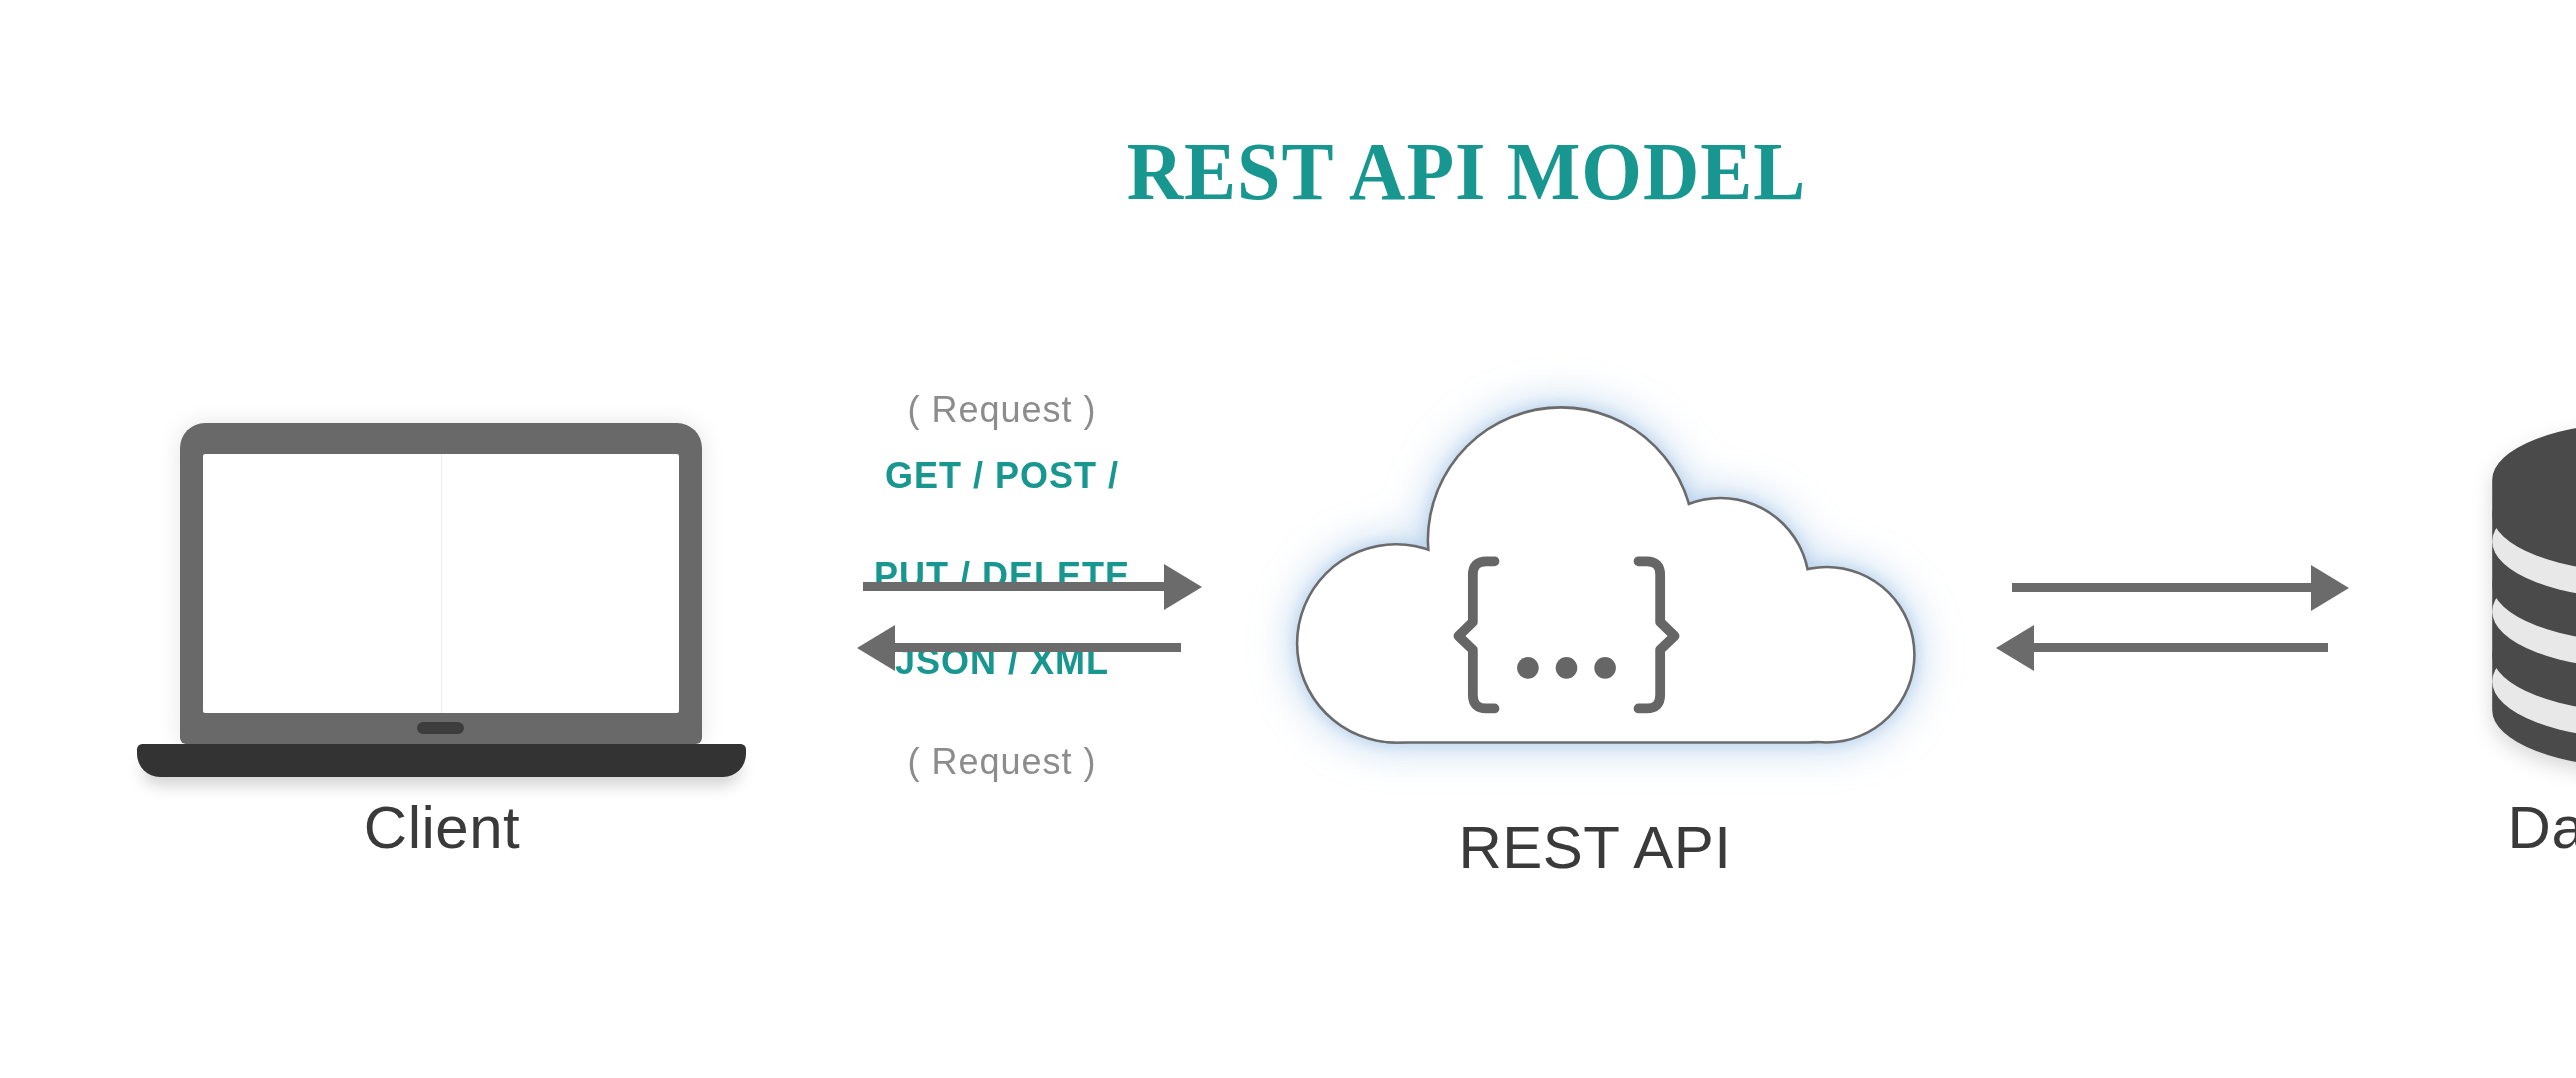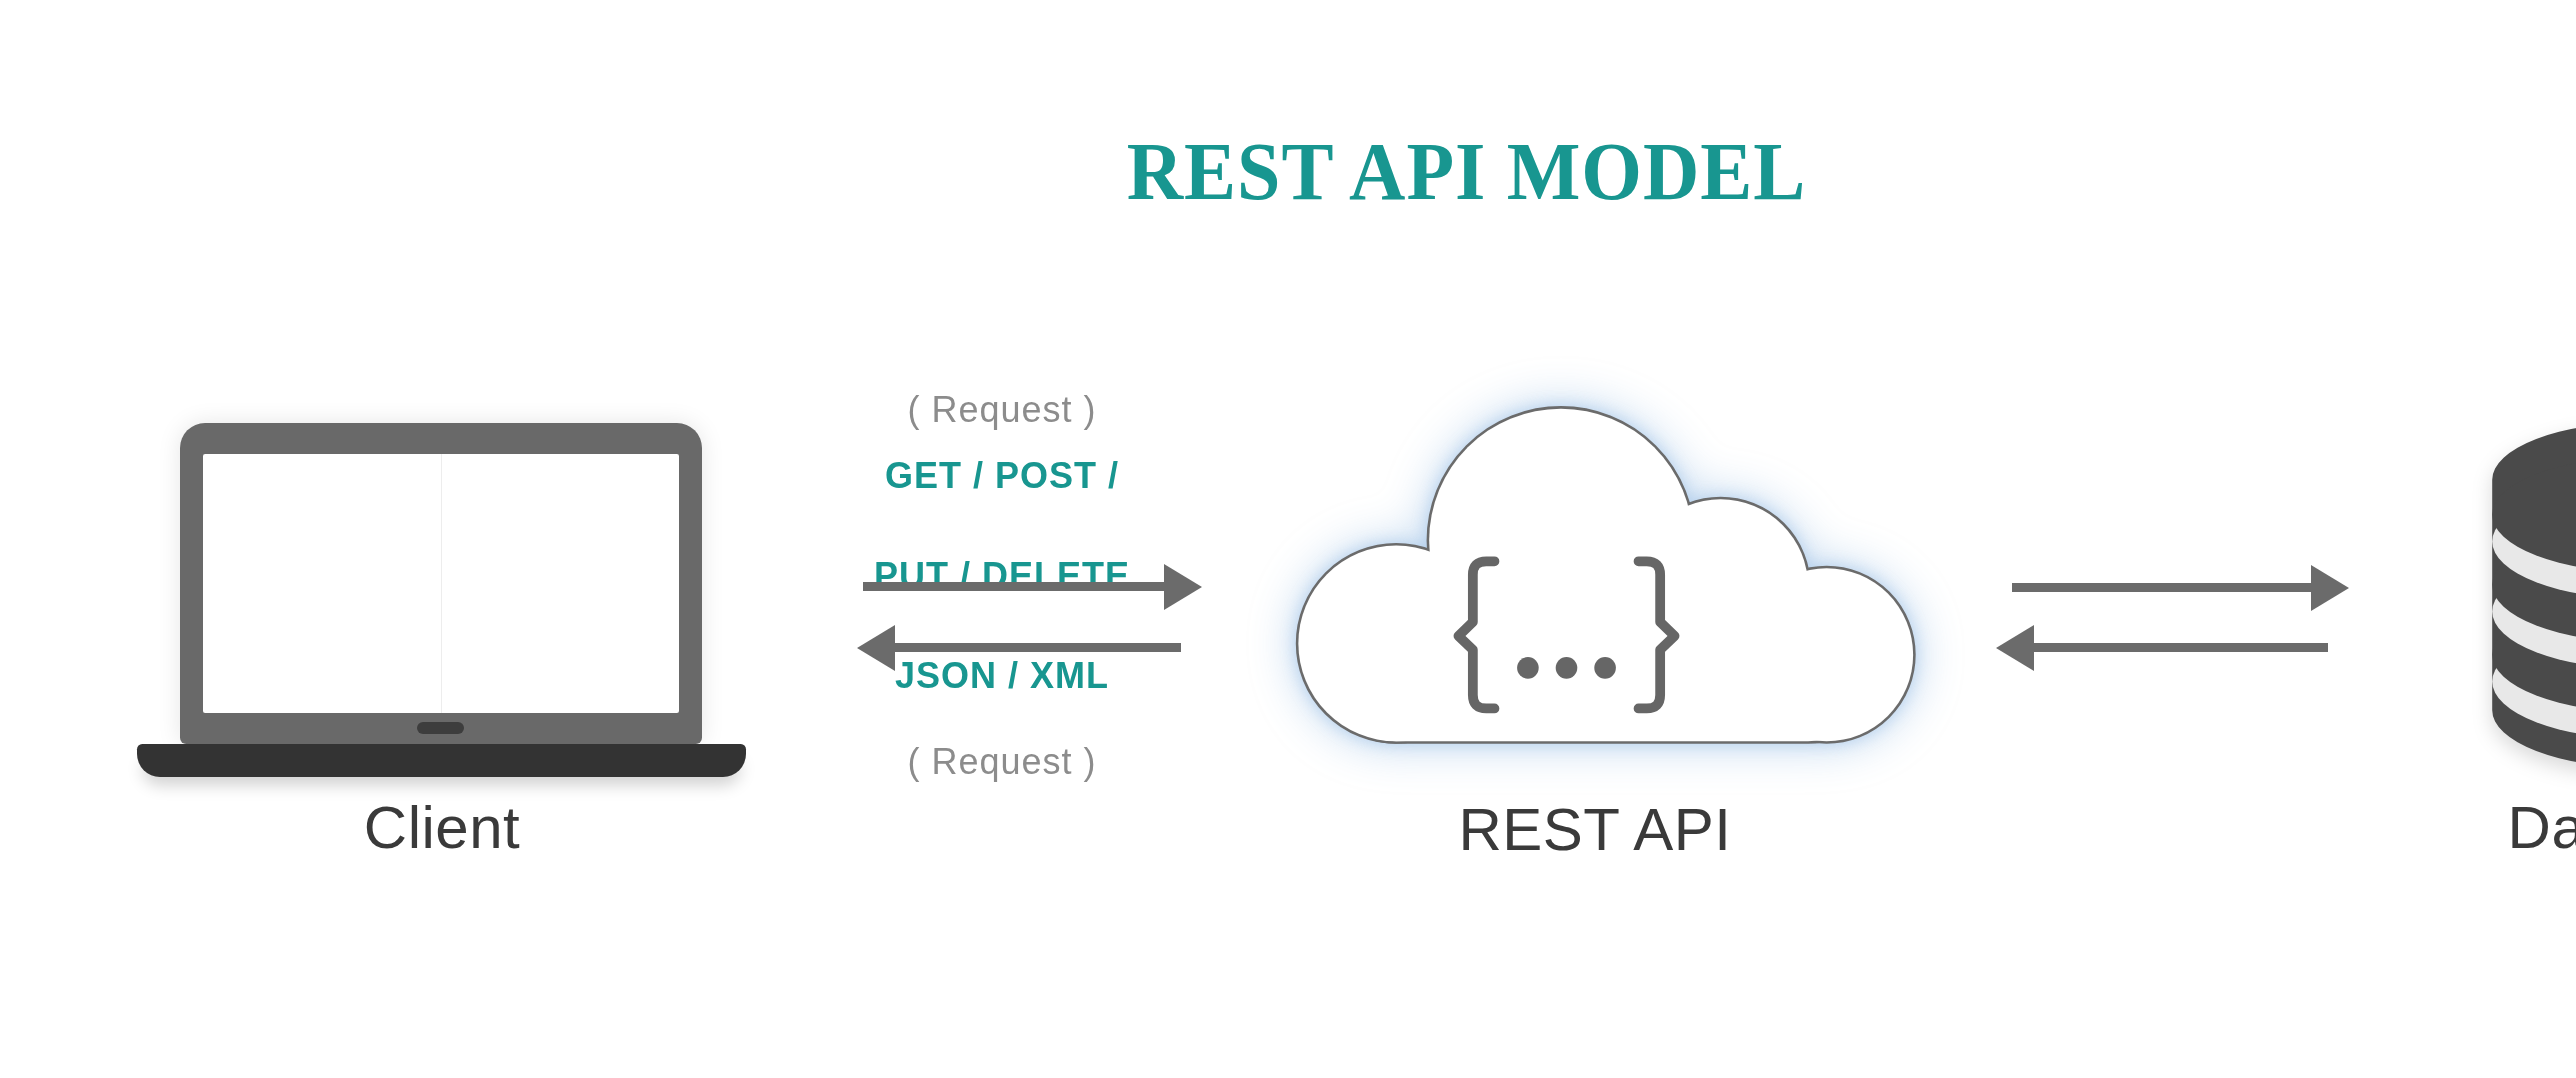--- a/index.html
+++ b/index.html
@@ -105,21 +105,21 @@
   <div class="abs laptop-frame">
     <div class="laptop-screen"></div>
     <div class="laptop-notch"></div>
   </div>
   <div class="abs laptop-base"></div>
   <div class="abs node-label" style="left:442px;top:827px;">Client</div>
 
   <div class="abs flow-text flow-teal" style="top:476px;">GET / POST /</div>
   <div class="abs flow-text flow-paren" style="top:410px;">( Request )</div>
   <div class="abs flow-text flow-teal" style="top:536px;margin-top:40px;">PUT / DELETE</div>
-  <div class="abs flow-text flow-teal" style="top:676px;">JSON / XML</div>
+  <div class="abs flow-text flow-teal" style="top:662px;">JSON / XML</div>
   <div class="abs flow-text flow-paren" style="top:762px;">( Request )</div>
 
   <div class="abs arrow arrow-right" style="left:863px;top:564px;width:340px;">
     <div class="shaft" style="left:0;width:301px;"></div>
     <div class="head" style="left:301px;"></div>
   </div>
 
   <div class="abs arrow arrow-left" style="left:857px;top:625px;width:325px;">
     <div class="head"></div>
     <div class="shaft" style="left:38px;width:286px;"></div>
@@ -138,21 +138,21 @@
     <use href="#cloudShape" class="cloud-stroke"></use>
     <use href="#cloudShape" class="cloud-fill"></use>
   </svg>
   <svg class="abs braces-svg" viewBox="0 0 240 160">
     <path class="brace-path" d="M 50 5 H 42 Q 29 5 29 18 V 64 L 15 77.5 L 29 91 V 135 Q 29 148 42 148 H 50"></path>
     <path class="brace-path" d="M 190 5 H 198 Q 211 5 211 18 V 64 L 225 77.5 L 211 91 V 135 Q 211 148 198 148 H 190"></path>
     <circle class="dot" cx="82.5" cy="108.5" r="10.5"></circle>
     <circle class="dot" cx="120" cy="108.5" r="10.5"></circle>
     <circle class="dot" cx="157.5" cy="108.5" r="10.5"></circle>
   </svg>
-  <div class="abs node-label" style="left:1595px;top:829px;">REST API</div>
+  <div class="abs node-label" style="left:1595px;top:847px;">REST API</div>
 
   <div class="abs arrow arrow-right" style="left:2012px;top:565px;width:336px;">
     <div class="shaft" style="left:0;width:299px;"></div>
     <div class="head" style="left:299px;"></div>
   </div>
 
   <div class="abs arrow arrow-left" style="left:1996px;top:625px;width:332px;">
     <div class="head"></div>
     <div class="shaft" style="left:38px;width:294px;"></div>
   </div>

